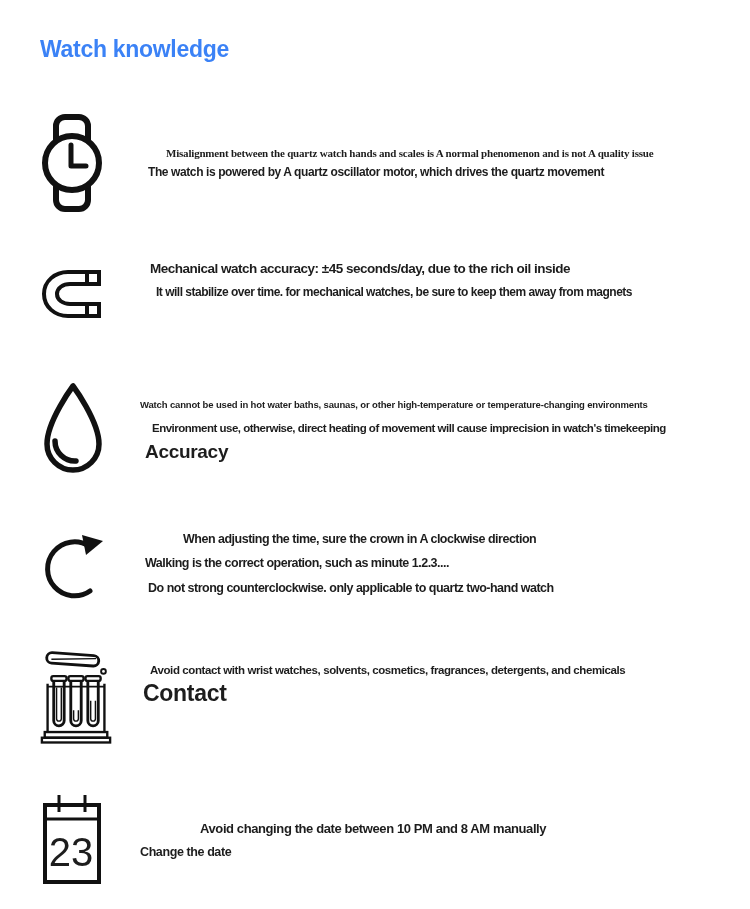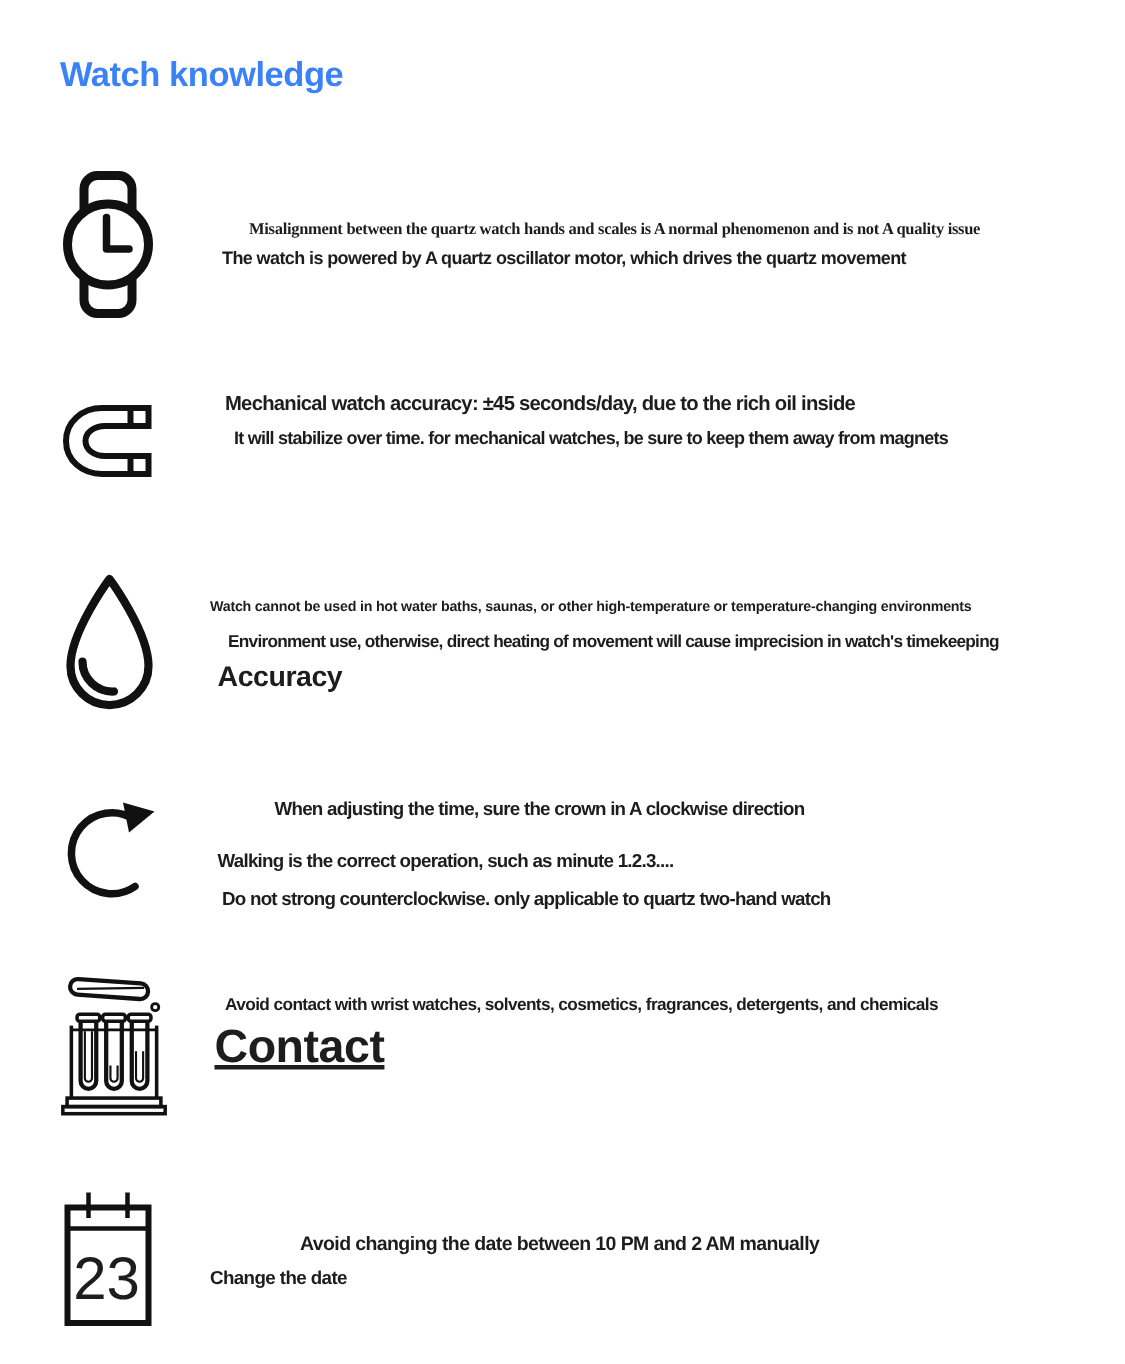--- a/index.html
+++ b/index.html
@@ -35,28 +35,28 @@
   #icon-3{top:381px;width:66px;height:99px;}
   #text-3{top:399px;}
   #text-3 .l1{font-size:9.5px;padding-left:0;letter-spacing:-0.15px;}
   #text-3 .l2{font-size:11.5px;padding-left:12px;margin-top:10px;letter-spacing:-0.5px;}
   #text-3 .l3{font-size:19px;padding-left:5px;margin-top:5px;letter-spacing:-0.3px;}
 
   
   #icon-4{top:527px;left:44px;width:62px;height:78px;}
   #text-4{top:532px;}
   #text-4 .l1{font-size:12.5px;padding-left:43px;letter-spacing:-0.5px;}
-  #text-4 .l2{font-size:12.5px;padding-left:5px;margin-top:20px;letter-spacing:-0.5px;}
+  #text-4 .l2{font-size:12.5px;padding-left:5px;margin-top:9px;letter-spacing:-0.5px;}
   #text-4 .l3{font-size:12.5px;padding-left:8px;margin-top:9px;letter-spacing:-0.5px;}
 
   
   #icon-5{top:646px;width:72px;height:102px;}
   #text-5{top:663px;}
   #text-5 .l1{font-size:11.5px;padding-left:10px;letter-spacing:-0.4px;}
-  #text-5 .l2{font-size:31px;padding-left:3px;margin-top:2px;letter-spacing:-0.3px;text-decoration:underline;}
+  #text-5 .l2{font-size:23px;padding-left:3px;margin-top:2px;letter-spacing:-0.3px;}
 
   
   #icon-6{top:792px;width:64px;height:94px;}
   #text-6{top:821px;}
   #text-6 .l1{font-size:13px;padding-left:60px;letter-spacing:-0.4px;}
   #text-6 .l2{font-size:12.5px;padding-left:0;margin-top:8px;letter-spacing:-0.4px;}
 
   #calendar-day-text{
     font-family:"Liberation Sans", sans-serif;
     font-weight:400;
@@ -161,18 +161,18 @@
     <div class="icon" id="icon-6">
       <svg viewBox="0 0 64 94" width="64" height="94">
         <rect x="5" y="13" width="54" height="77" fill="none" stroke="#111" stroke-width="4"></rect>
         <line x1="5" y1="27" x2="59" y2="27" stroke="#111" stroke-width="3"></line>
         <line x1="19" y1="3" x2="19" y2="20" stroke="#111" stroke-width="3"></line>
         <line x1="45" y1="3" x2="45" y2="20" stroke="#111" stroke-width="3"></line>
         <text id="calendar-day-text" x="31" y="74" font-size="40" text-anchor="middle" fill="#1d1d1d">23</text>
       </svg>
     </div>
     <div class="text-col" id="text-6">
-      <div class="line l1">Avoid changing the date between 10 PM and 2 AM manually</div>
+      <div class="line l1">Avoid changing the date between 10 PM and 8 AM manually</div>
       <div class="line l2">Change the date</div>
     </div>
   </div>
 
 </div>
 
 </body></html>

